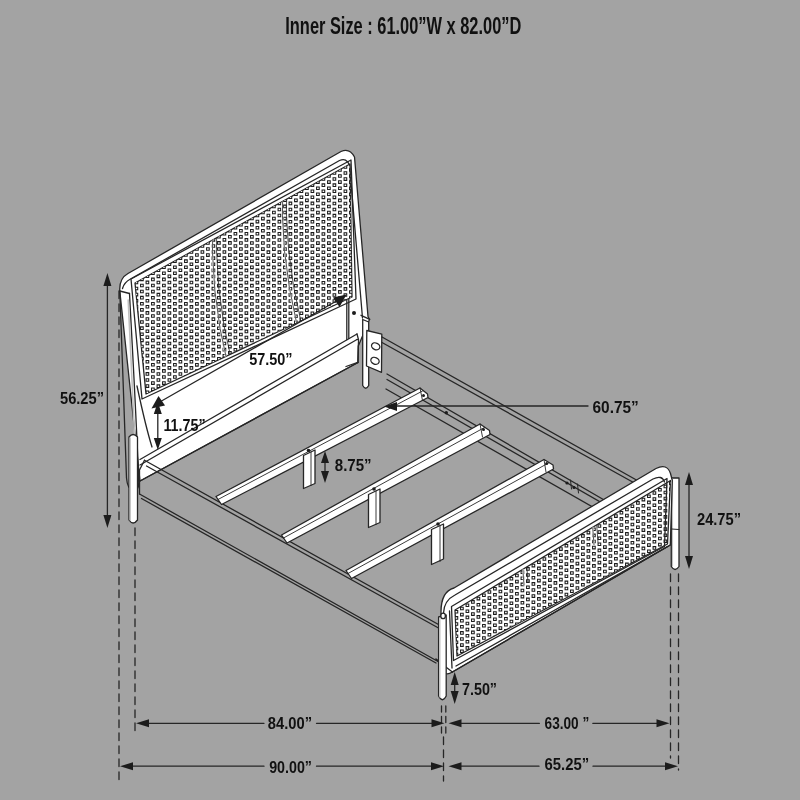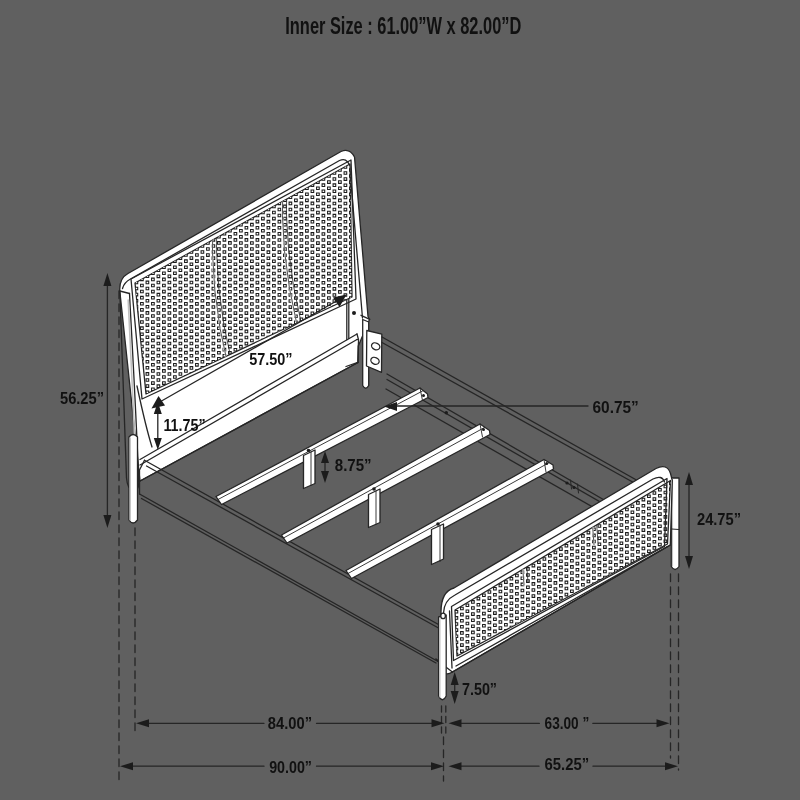--- a/index.html
+++ b/index.html
@@ -1,16 +1,16 @@
 <!DOCTYPE html>
 <html><head>
 <meta charset="utf-8">
 <style>
   html,body{margin:0;padding:0;background:#fff;}
-  .wrap{width:800px;height:800px;position:relative;background:#0f766e;font-family:"Liberation Sans", sans-serif;filter:grayscale(1);}
+  .wrap{width:800px;height:800px;position:relative;background:#a3a3a3;font-family:"Liberation Sans", sans-serif;filter:grayscale(1);}
   text{font-family:"Liberation Sans", sans-serif;font-weight:bold;fill:#111;}
   .dim{font-size:16px;}
   .mb{stroke:#1b1b1b;stroke-width:3.7;stroke-dasharray:3.6 2.5;fill:none;}
   .mw{stroke:#ffffff;stroke-width:1.6;stroke-dasharray:1.5 4.6;fill:none;}
 </style>
 </head>
 <body>
 <div class="wrap">
 <svg width="800" height="800" viewBox="0 0 800 800" xmlns="http://www.w3.org/2000/svg">
 <defs>

